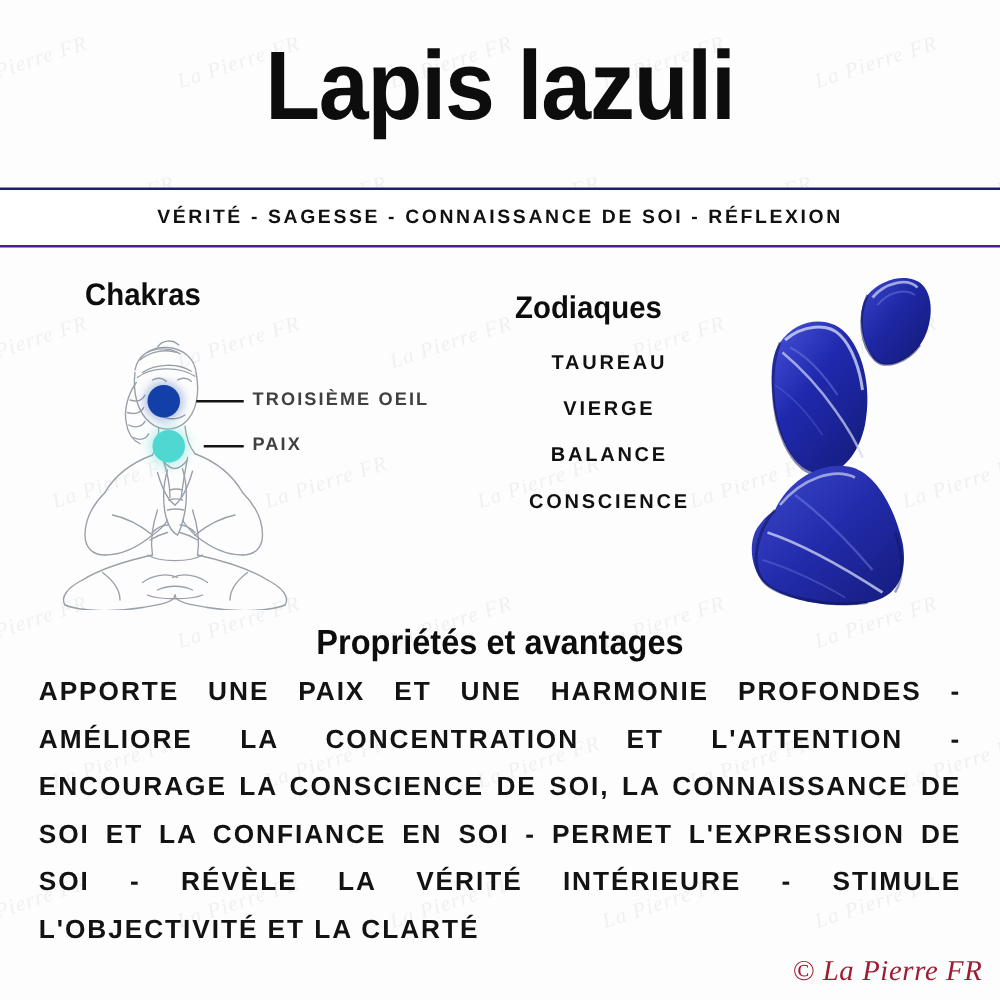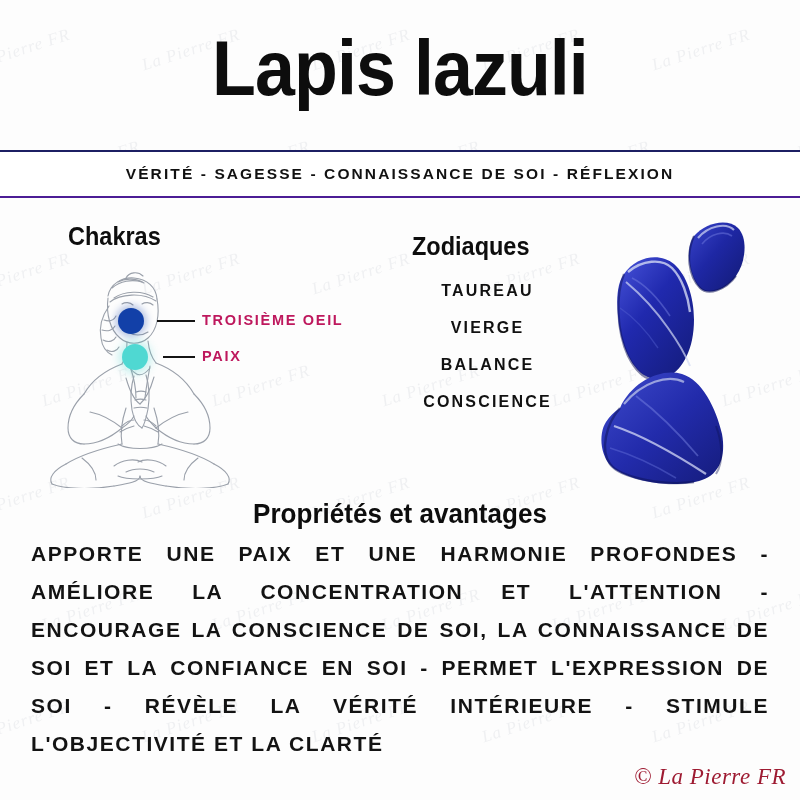--- a/index.html
+++ b/index.html
@@ -139,21 +139,21 @@
     background: #141414;
     z-index: 4;
   }
   #leader-third-eye { left: 127px; top: 62px; width: 38px; }
   #leader-throat { left: 133px; top: 98px; width: 32px; }
   .chakra-label {
     position: absolute;
     font-size: 14.5px;
     font-weight: bold;
     letter-spacing: 1.7px;
-    color: #be185d;
+    color: #404040;
     white-space: nowrap;
     z-index: 4;
   }
   #label-third-eye { left: 172px; top: 54px; }
   #label-throat { left: 172px; top: 90px; }
 
   
   #zodiaques-list {
     position: absolute;
     top: 272px;

